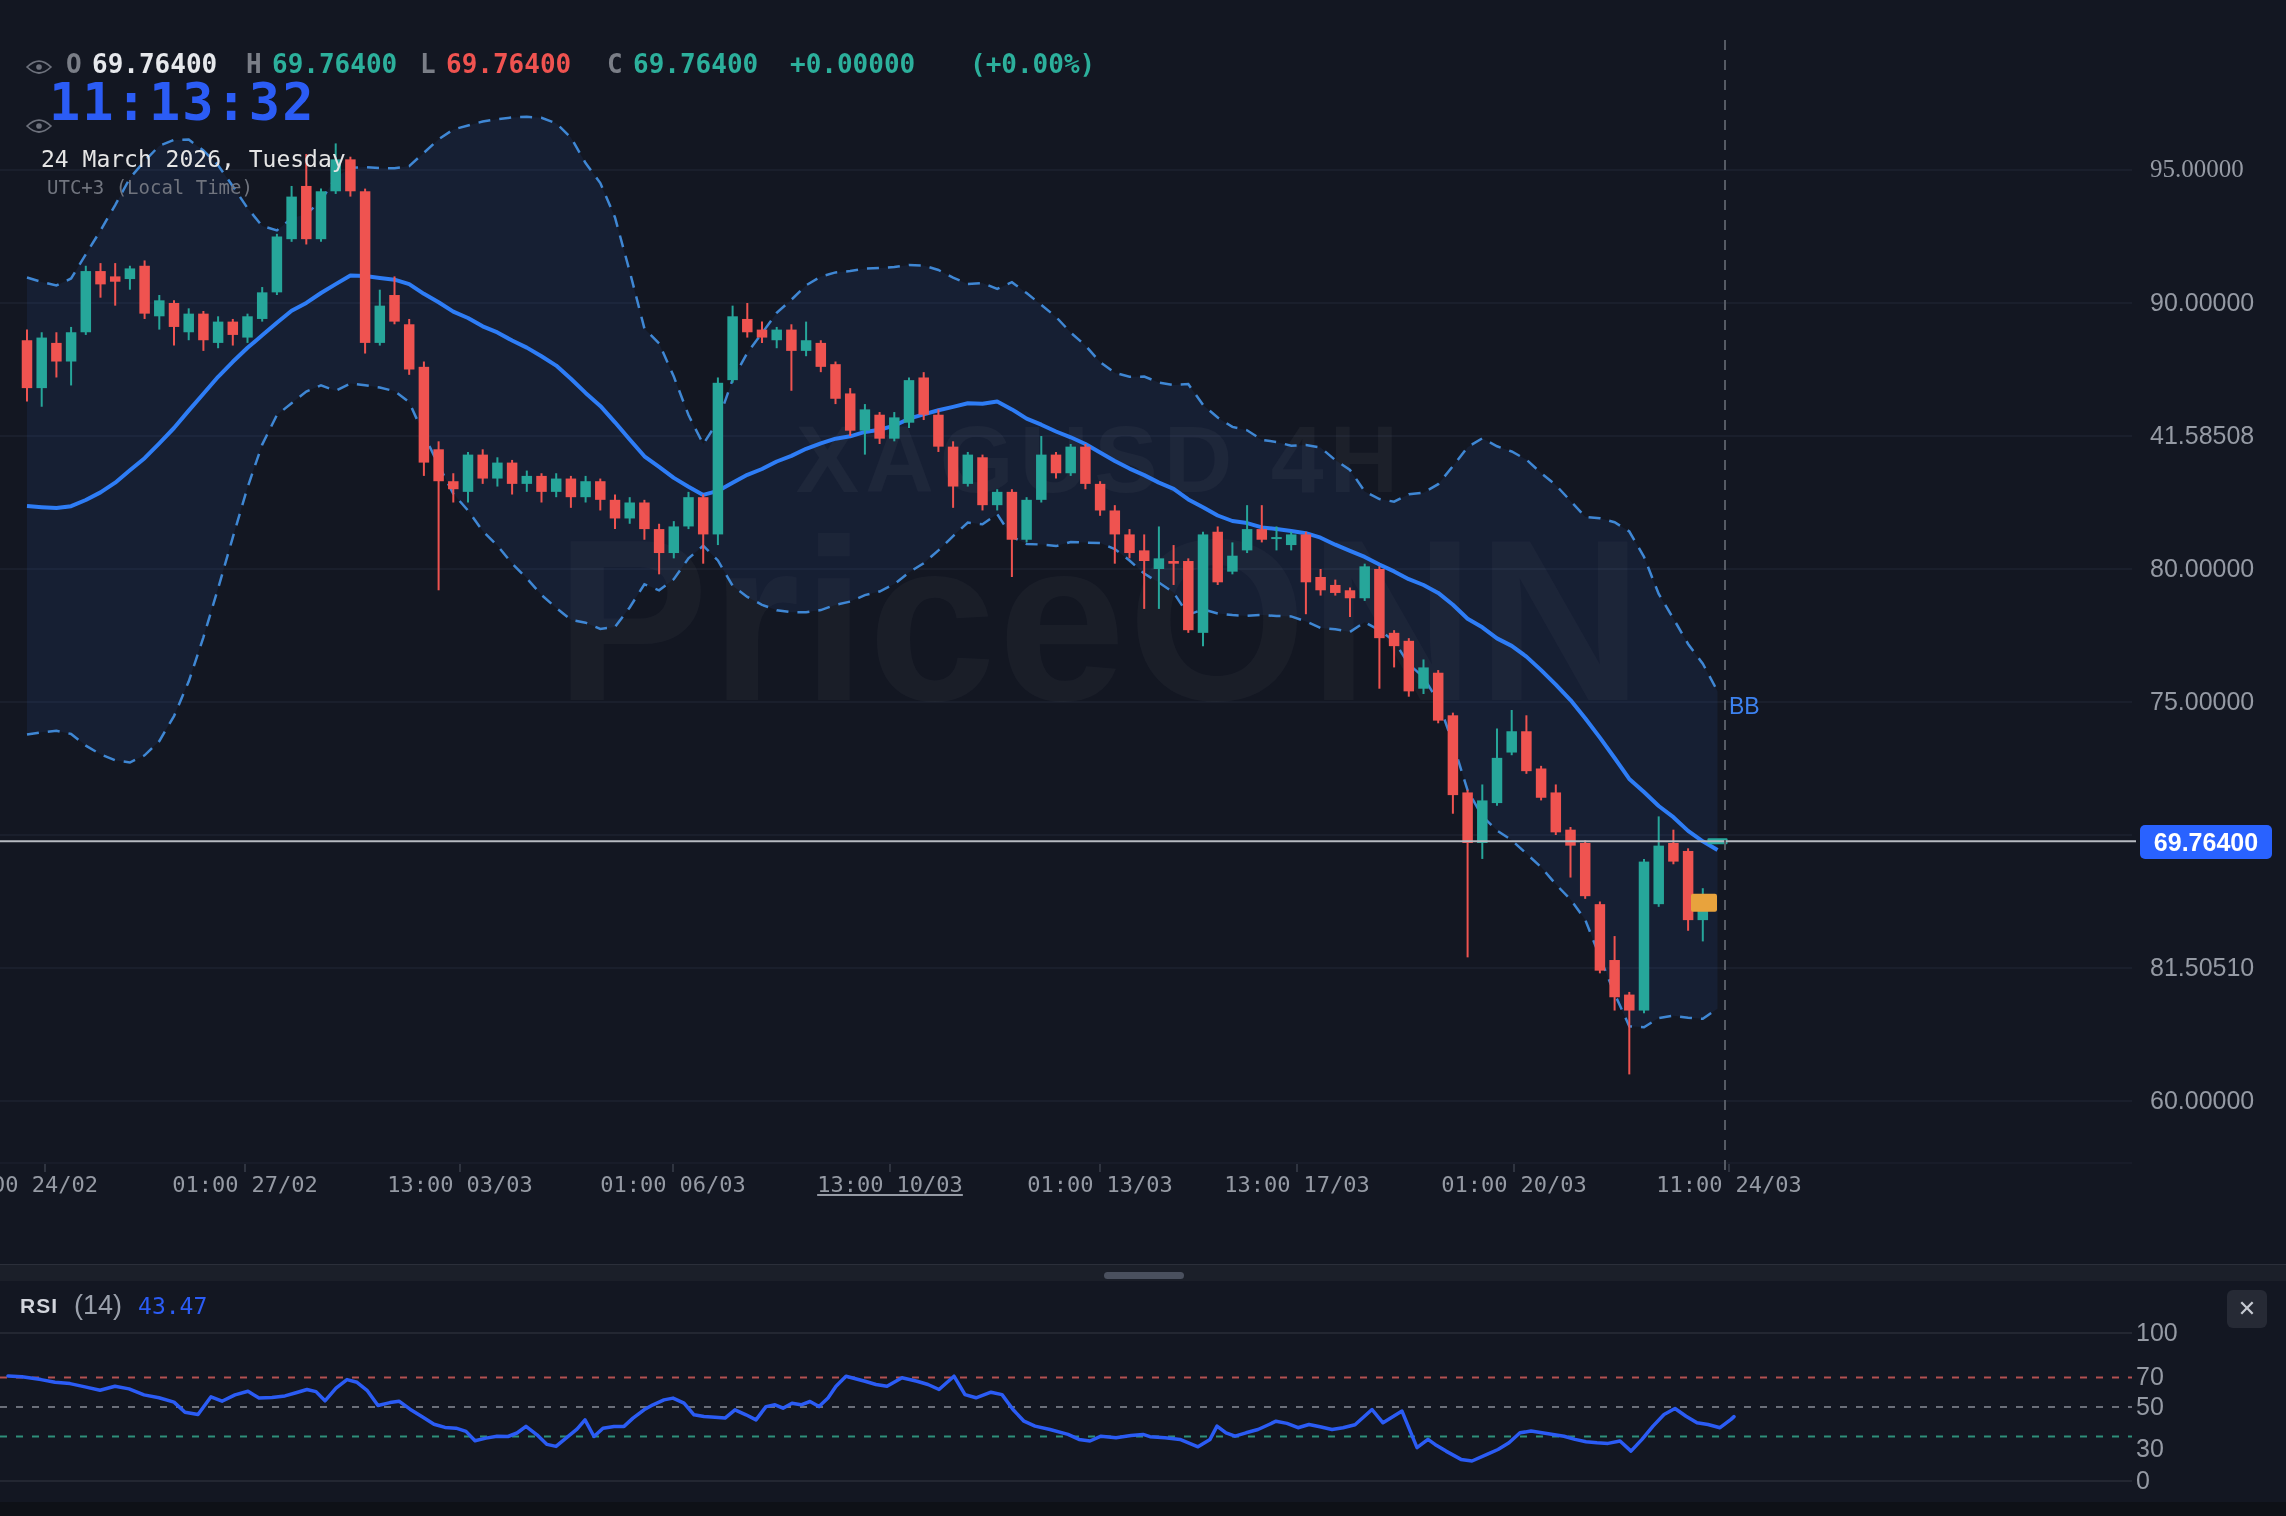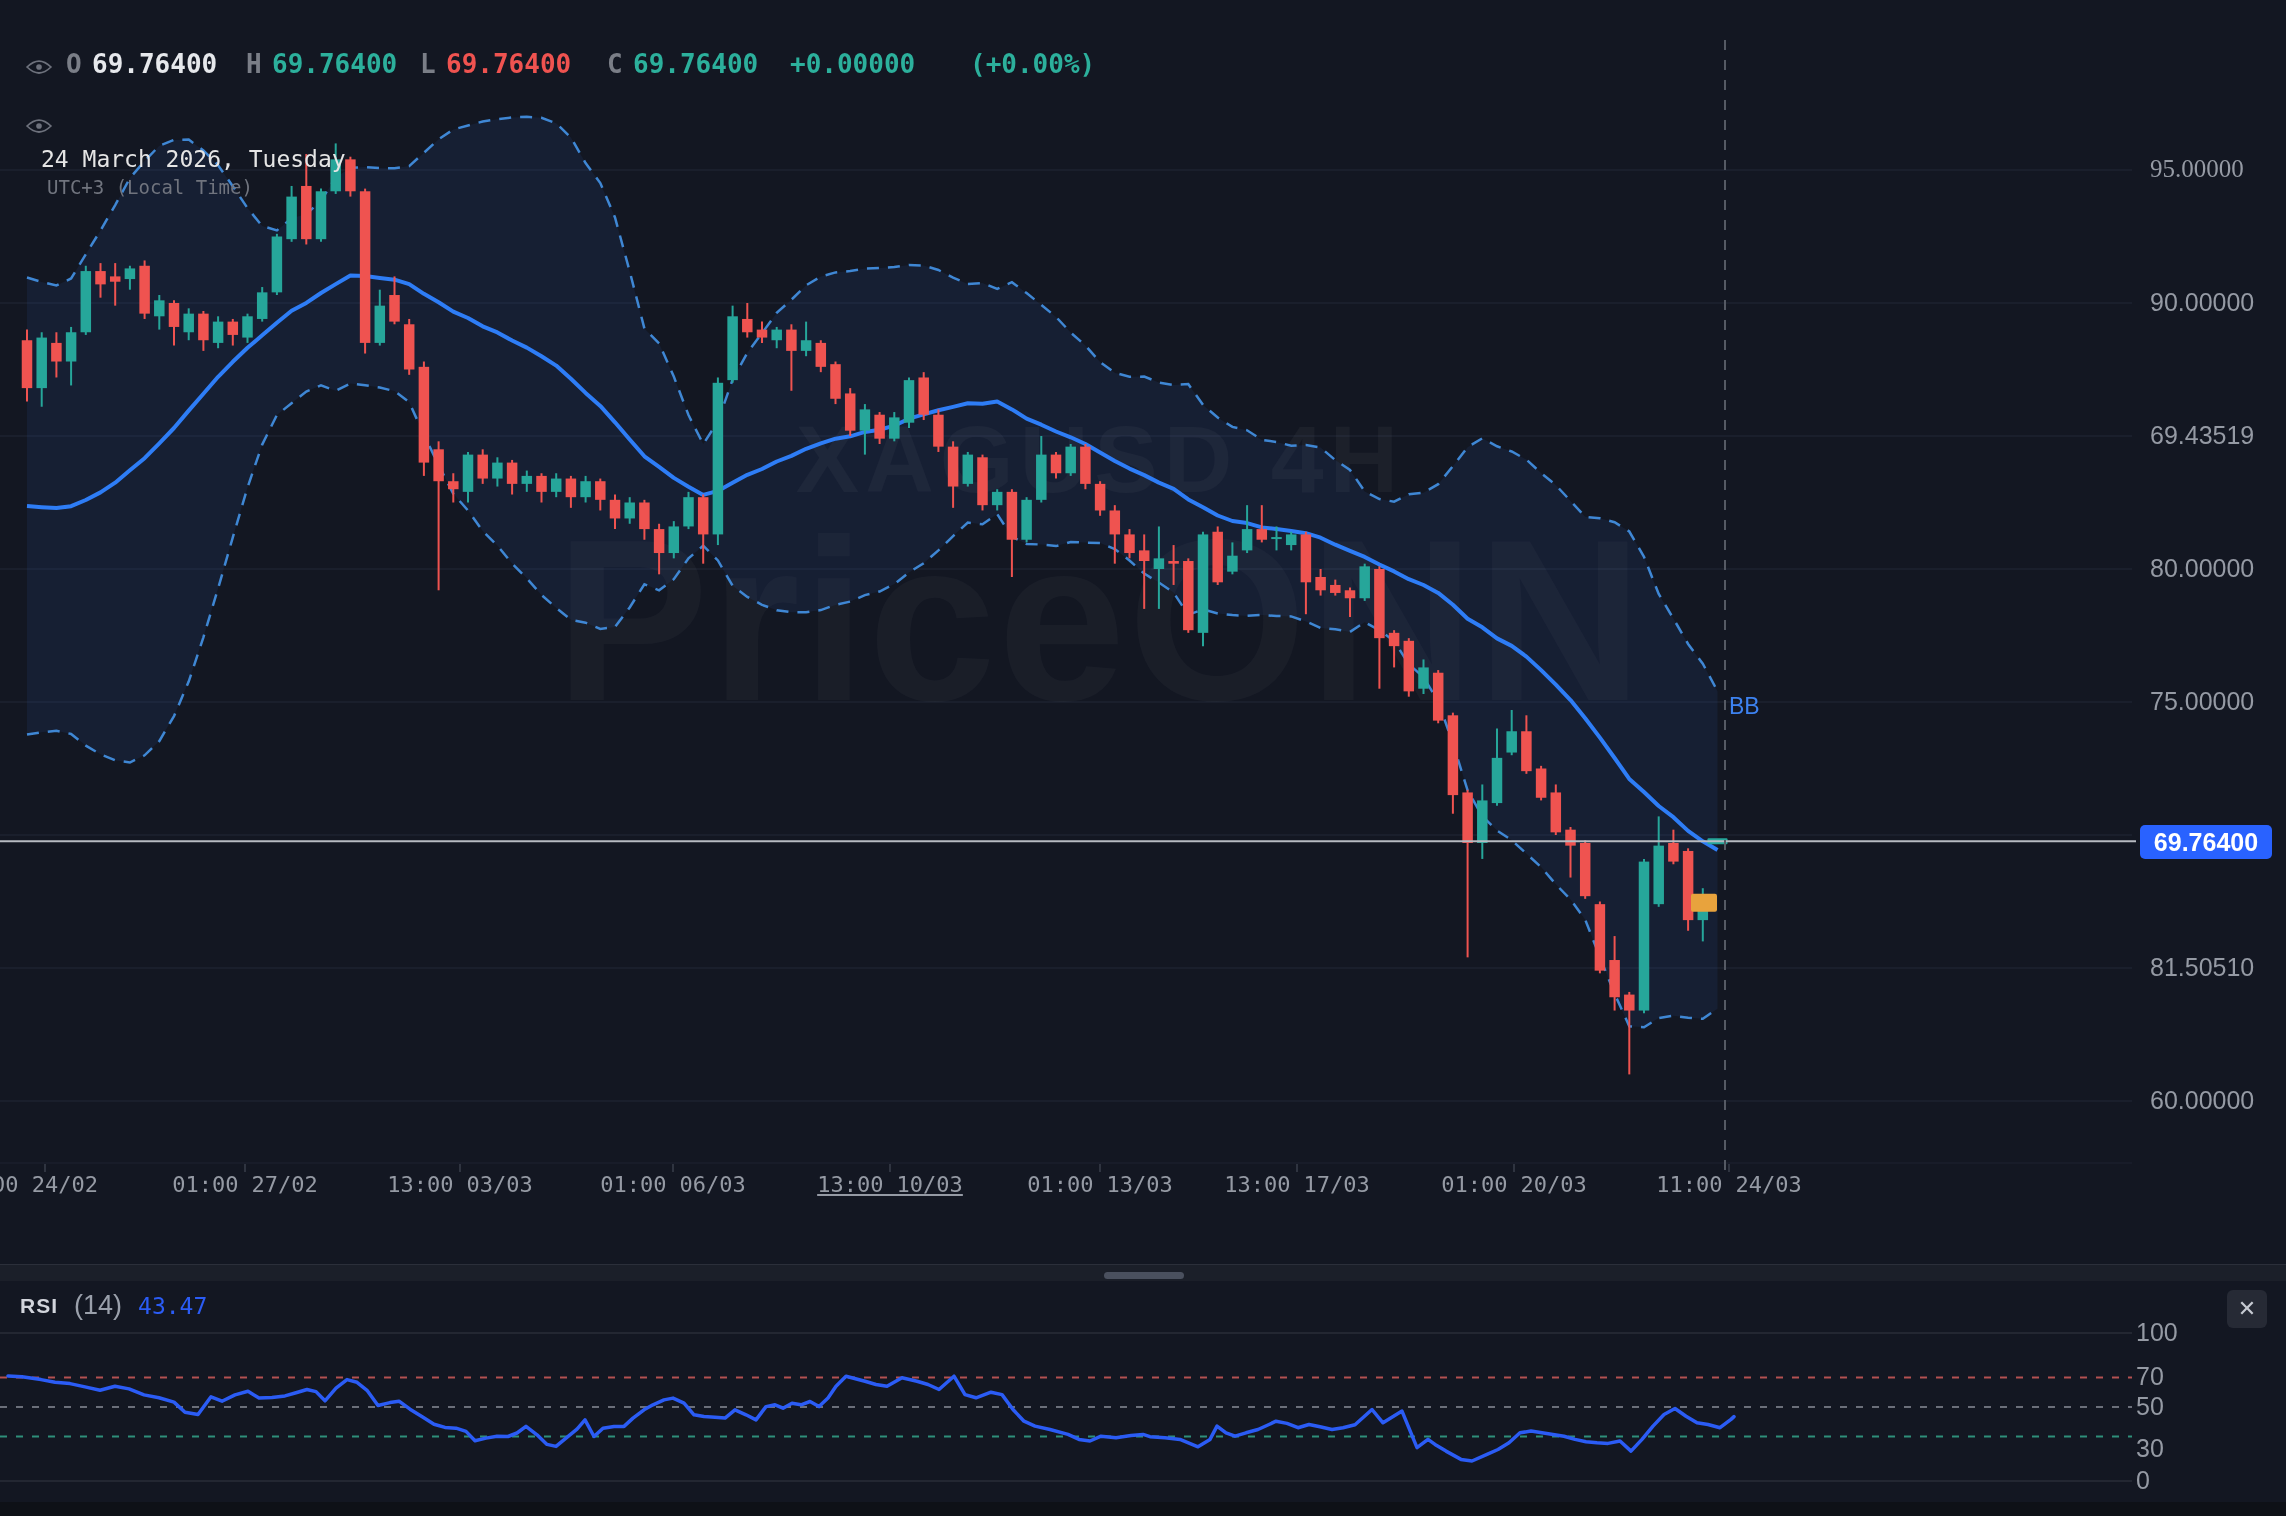--- a/index.html
+++ b/index.html
@@ -313,20 +313,21 @@
   <div class="abs ohlc mono v-white" style="left:92px;">69.76400</div>
   <div class="abs ohlc mono lab" style="left:246px;">H</div>
   <div class="abs ohlc mono v-grn" style="left:272px;">69.76400</div>
   <div class="abs ohlc mono lab" style="left:420px;">L</div>
   <div class="abs ohlc mono v-red" style="left:446px;">69.76400</div>
   <div class="abs ohlc mono lab" style="left:607px;">C</div>
   <div class="abs ohlc mono v-grn" style="left:633px;">69.76400</div>
   <div class="abs ohlc mono v-grn" style="left:790px;">+0.00000</div>
   <div class="abs ohlc mono v-grn" style="left:970px;">(+0.00%)</div>
 
+  <div id="clock" class="abs mono">11:13:32</div>
 
   <svg class="eye" style="left:26px;top:117px;" viewBox="0 0 24 16">
     <path d="M1 8 Q12 -3 23 8 Q12 19 1 8 Z" fill="none" stroke="#6d717c" stroke-width="1.6"></path>
     <circle cx="12" cy="8" r="2.6" fill="#6d717c"></circle>
   </svg>
 
   <div id="date-line" class="abs mono">24 March 2026, Tuesday</div>
   <div id="tz-line" class="abs mono">UTC+3 (Local Time)</div>
 
   <div id="price-axis"></div>
@@ -342,21 +343,21 @@
     <span id="rsi-title">RSI</span>
     <span id="rsi-period">(14)</span>
     <span id="rsi-value" class="mono">43.47</span>
   </div>
   <div id="rsi-close" class="abs">✕</div>
   <div id="rsi-axis"></div>
 
   <div id="bottom-strip" class="abs"></div>
 <div class="pricelab" style="top:155px;font-family:Liberation Serif, serif;">95.00000</div>
     <div class="pricelab" style="top:288px;">90.00000</div>
-    <div class="pricelab" style="top:421px;">69.43519</div>
+    <div class="pricelab" style="top:421px;">41.58508</div>
     <div class="pricelab" style="top:554px;">80.00000</div>
     <div class="pricelab" style="top:687px;">75.00000</div>
     <div class="pricelab" style="top:953px;">81.50510</div>
     <div class="pricelab" style="top:1086px;">60.00000</div>
     <div class="timelab" style="left:45px;">00 24/02</div>
     <div class="timelab" style="left:245px;">01:00 27/02</div>
     <div class="timelab" style="left:460px;">13:00 03/03</div>
     <div class="timelab" style="left:673px;">01:00 06/03</div>
     <div class="timelab" style="left:890px;text-decoration:underline;">13:00 10/03</div>
     <div class="timelab" style="left:1100px;">01:00 13/03</div>

